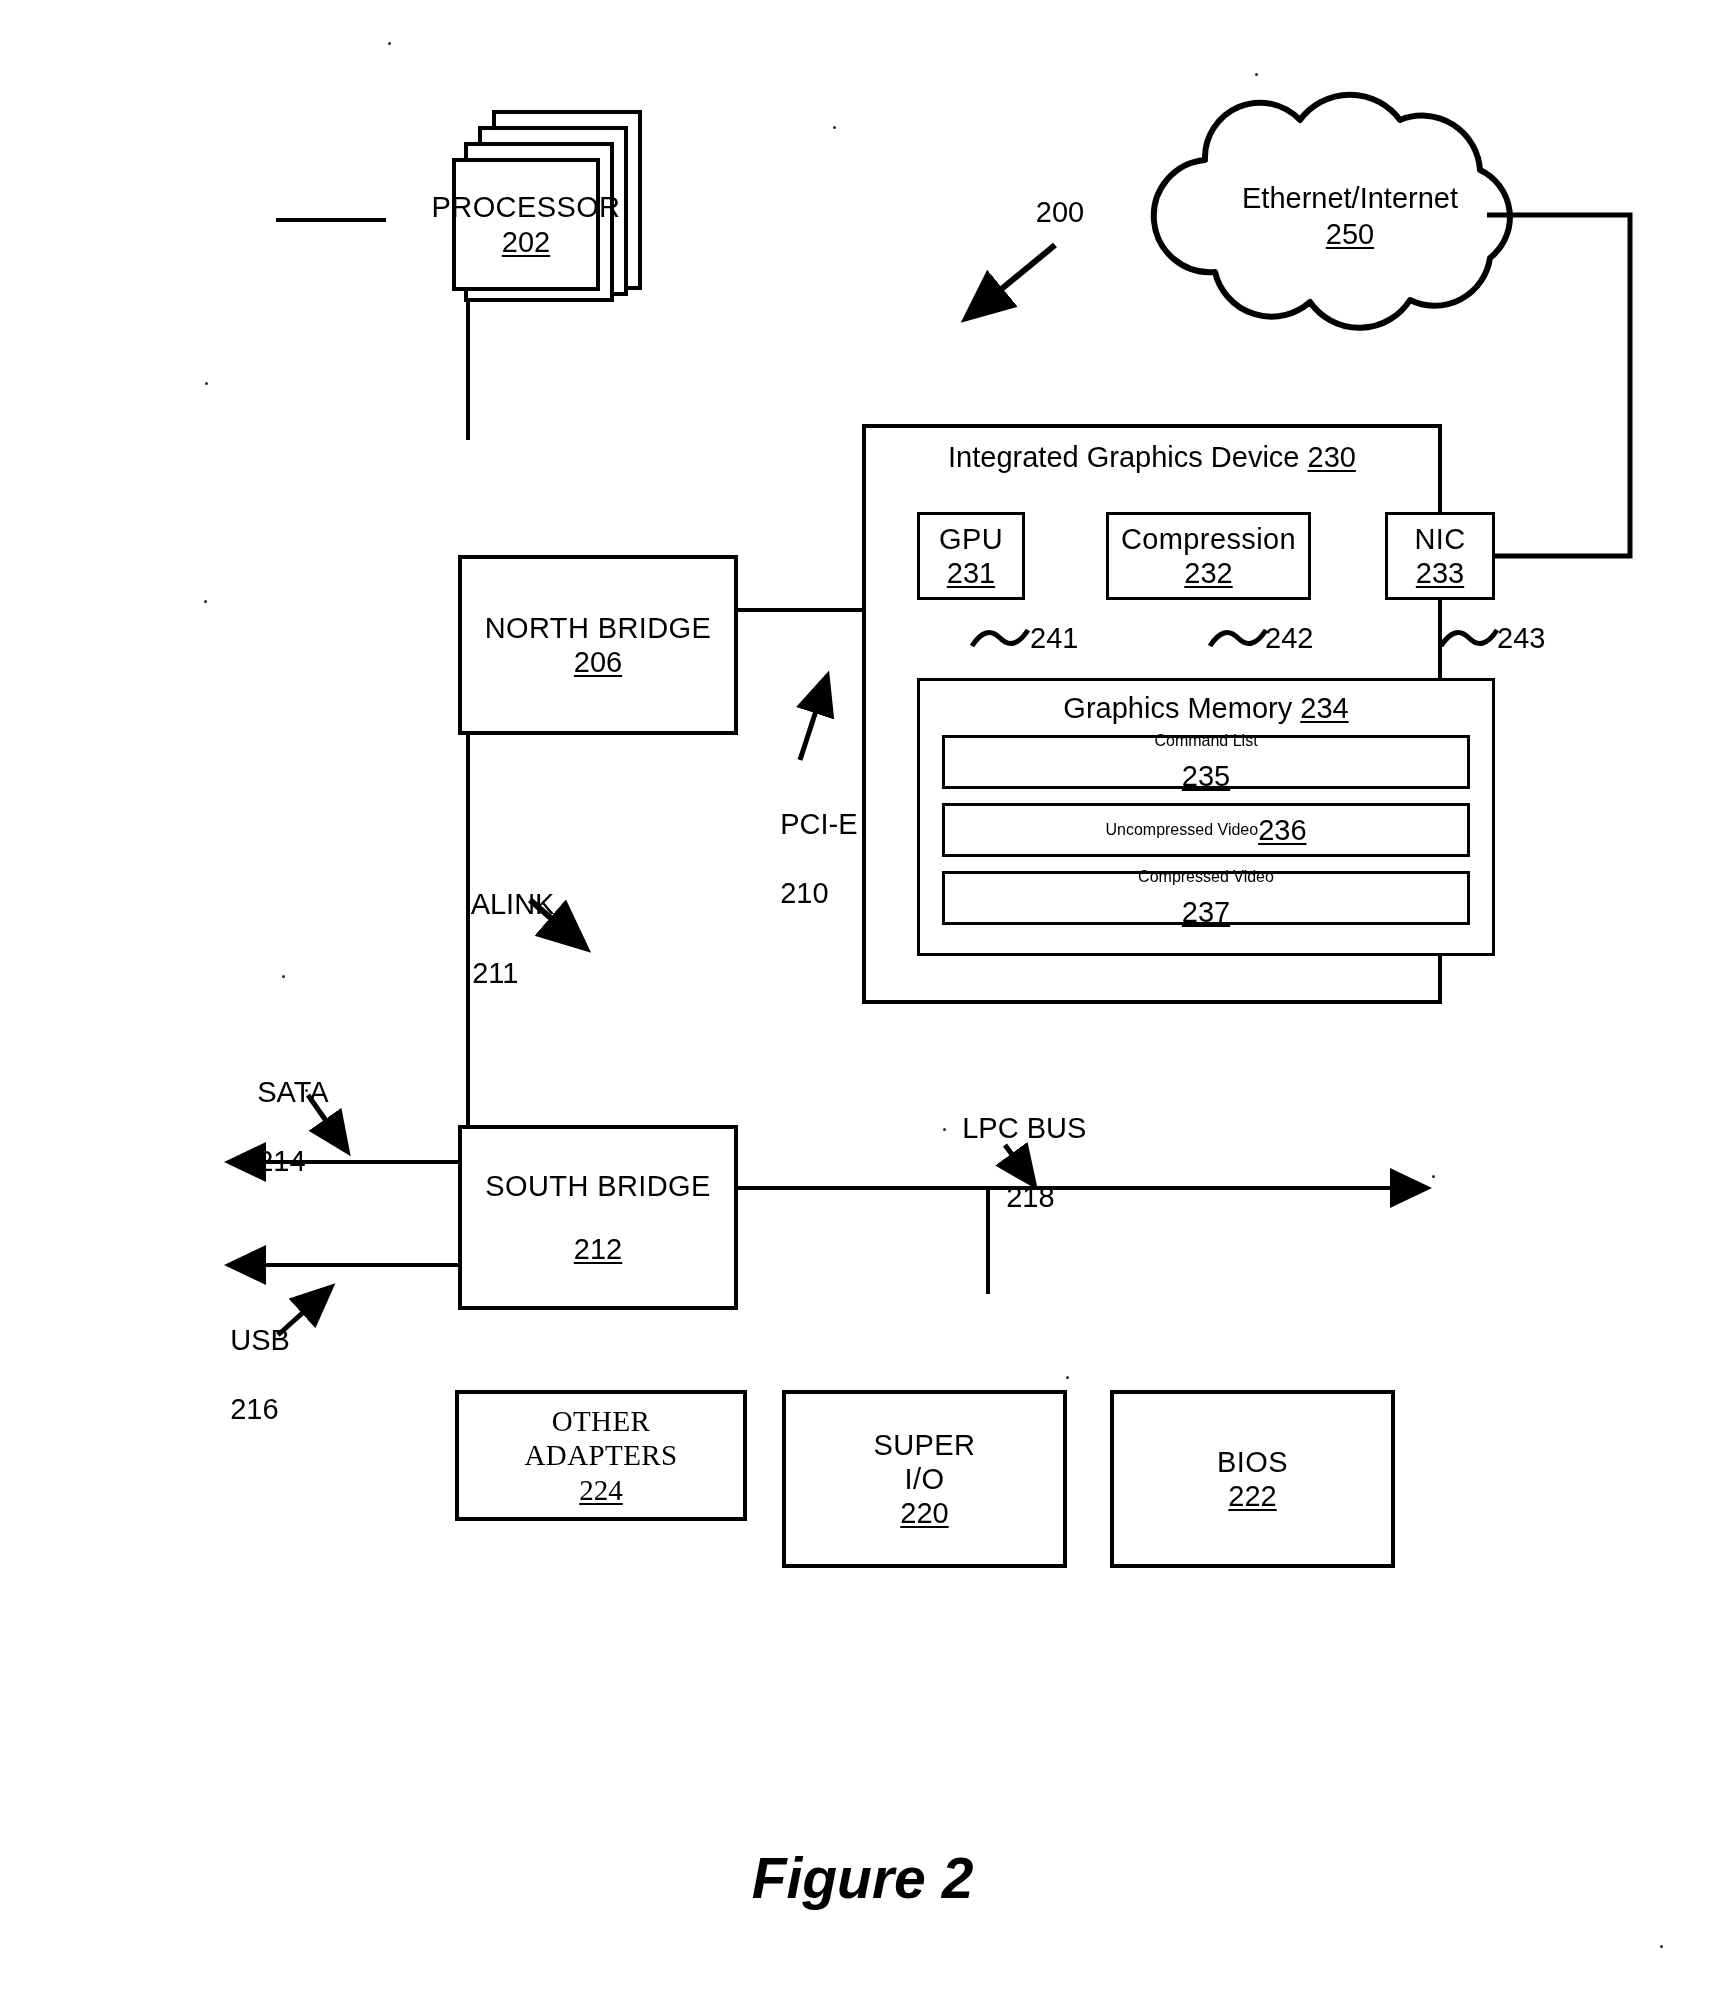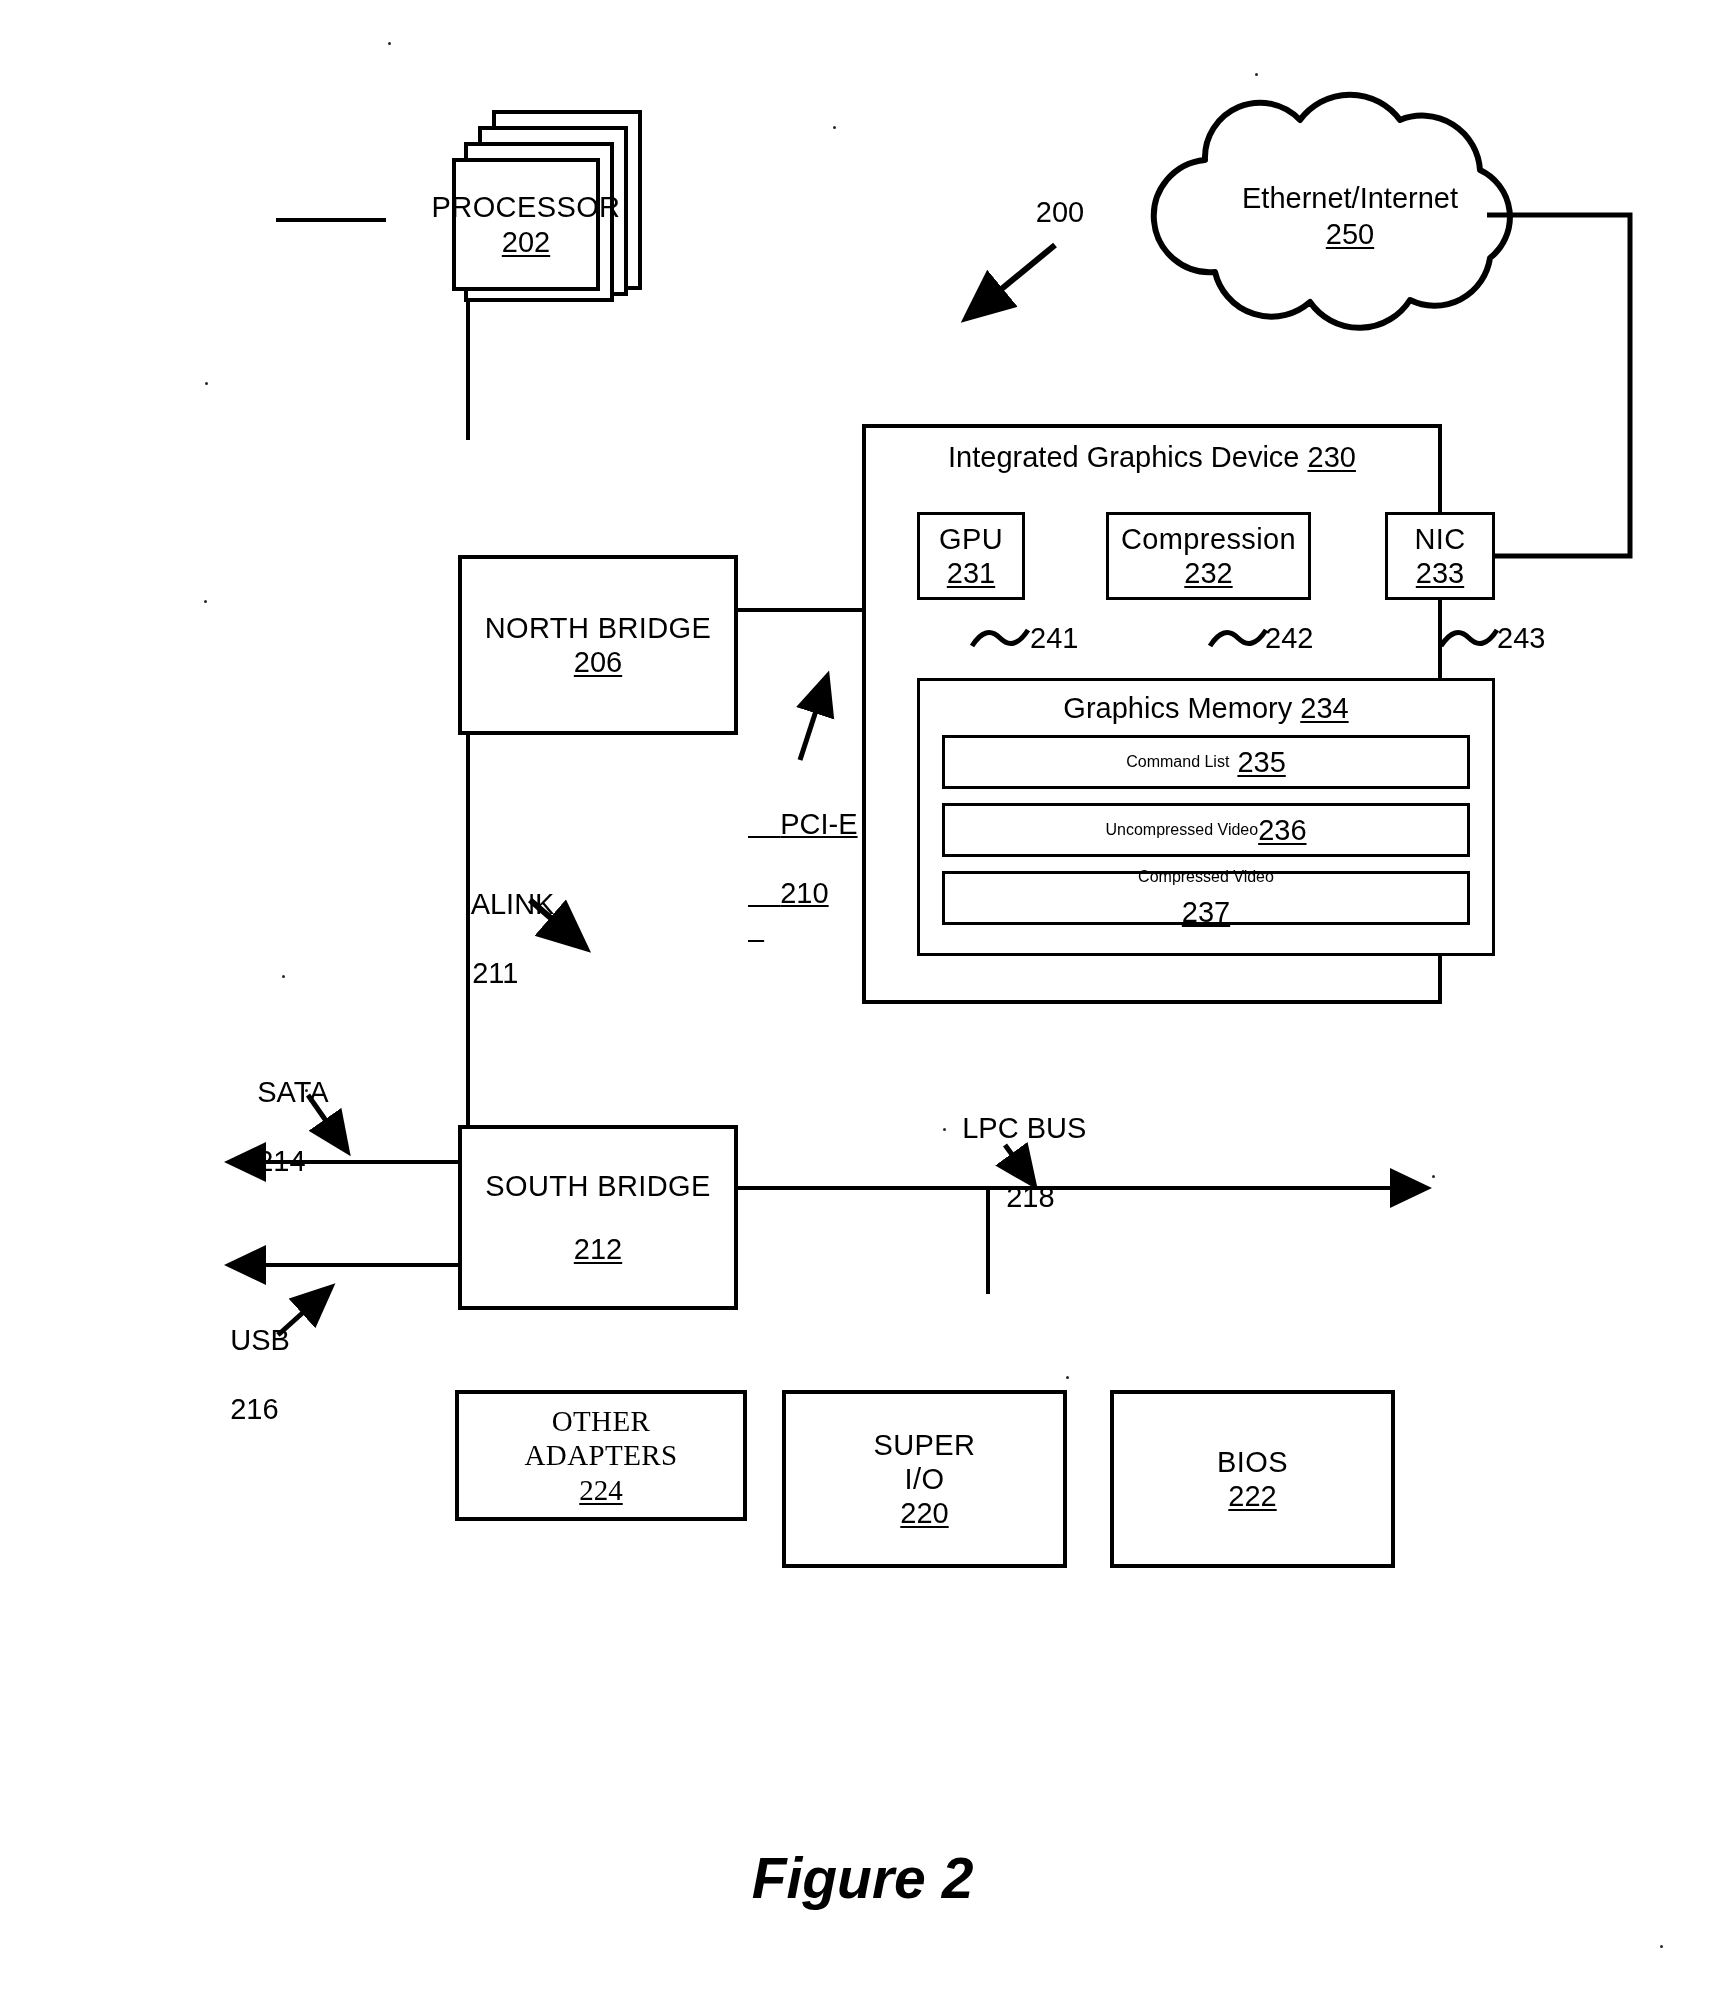--- a/index.html
+++ b/index.html
@@ -136,21 +136,21 @@
   <div class="v" style="left:969px;top:598px;height:82px;"></div>
   <div class="v" style="left:1207px;top:598px;height:82px;"></div>
   <div class="v" style="left:1438px;top:598px;height:82px;"></div>
 
   <div class="box thin" style="left:917px;top:678px;width:578px;height:278px;justify-content:flex-start;padding-top:10px;left:917px;width:578px;">
     <div style="font-size:29px;margin-bottom:10px;">
       <span>Graphics Memory</span>
       <span class="ref">234</span>
     </div>
 
-    <div class="box thin" style="position:relative;left:auto;top:auto;width:528px;height:54px;margin-bottom:14px;flex-direction:row;gap:8px;">
+    <div class="box thin" style="position:relative;left:auto;top:auto;width:528px;height:54px;margin-bottom:14px;flex-direction:column;gap:8px;">
       <span>Command List</span>
       <span class="ref">235</span>
     </div>
 
     <div class="box thin" style="position:relative;left:auto;top:auto;width:528px;height:54px;margin-bottom:14px;flex-direction:row;gap:0;">
       <span>Uncompressed Video</span>
       <span class="ref">236</span>
     </div>
 
     <div class="box thin" style="position:relative;left:auto;top:auto;width:528px;height:54px;flex-direction:column;gap:8px;">
@@ -195,21 +195,21 @@
     <span class="ref">220</span>
   </div>
 
   <div class="box" style="left:1110px;top:1390px;width:285px;height:178px;">
     <span class="ttl">BIOS</span>
     <span class="ref">222</span>
   </div>
 
   <div class="lbl" style="left:1020px;top:195px;width:80px;">200</div>
 
-  <div class="lbl left" style="left:748px;top:772px;text-decoration:underline;">
+  <div class="lbl left" style="left:748px;top:772px;">
     <span>PCI-E</span><br>
     <span>210</span>
   </div>
 
   <div class="lbl left" style="left:440px;top:852px;">
     <span>ALINK</span><br>
     <span>211</span>
   </div>
 
   <div class="lbl left" style="left:225px;top:1040px;">

